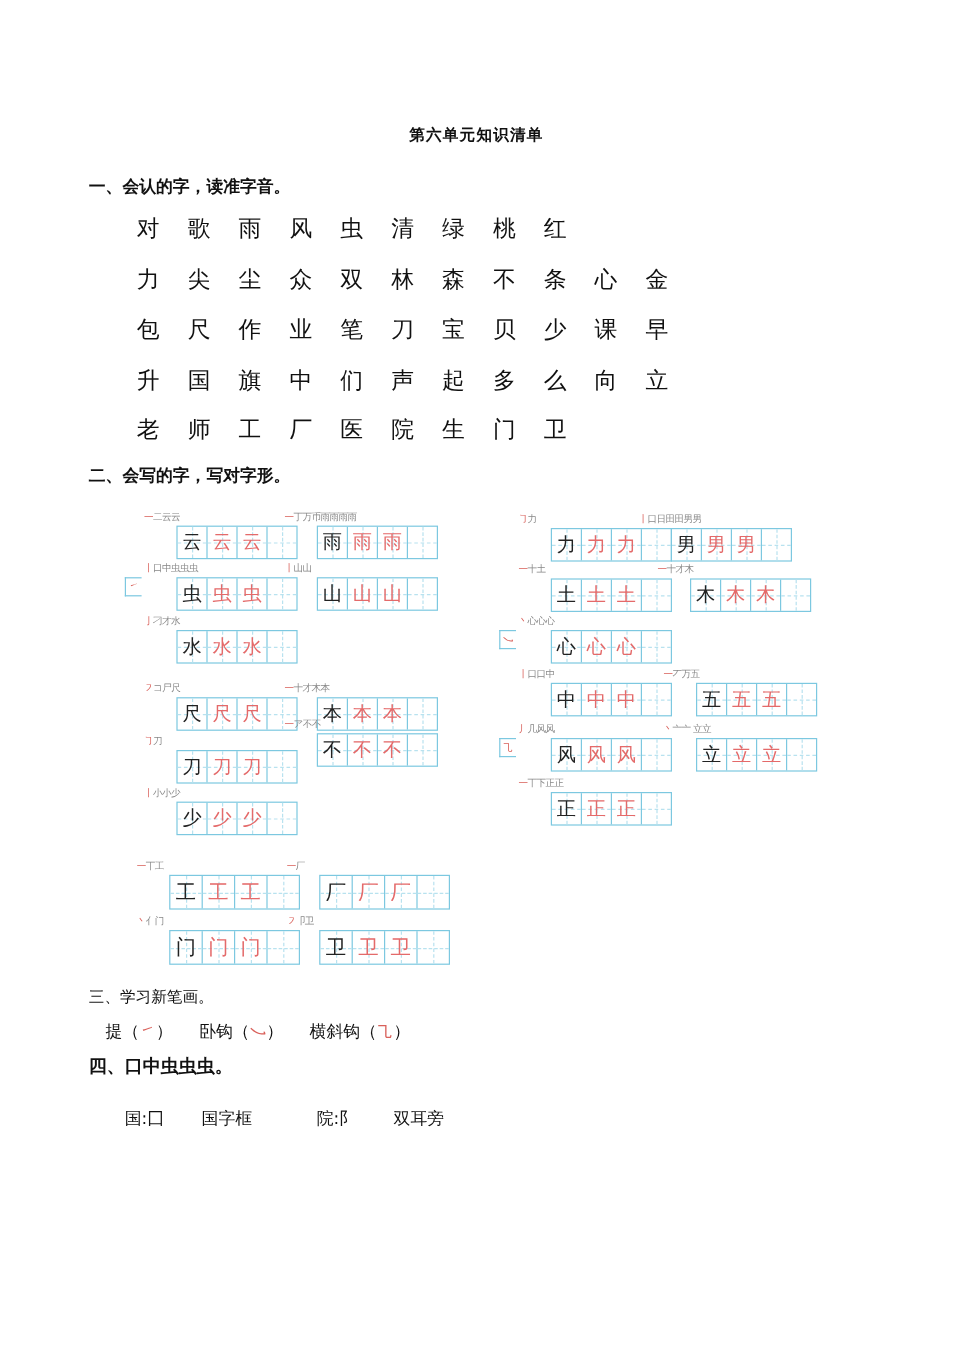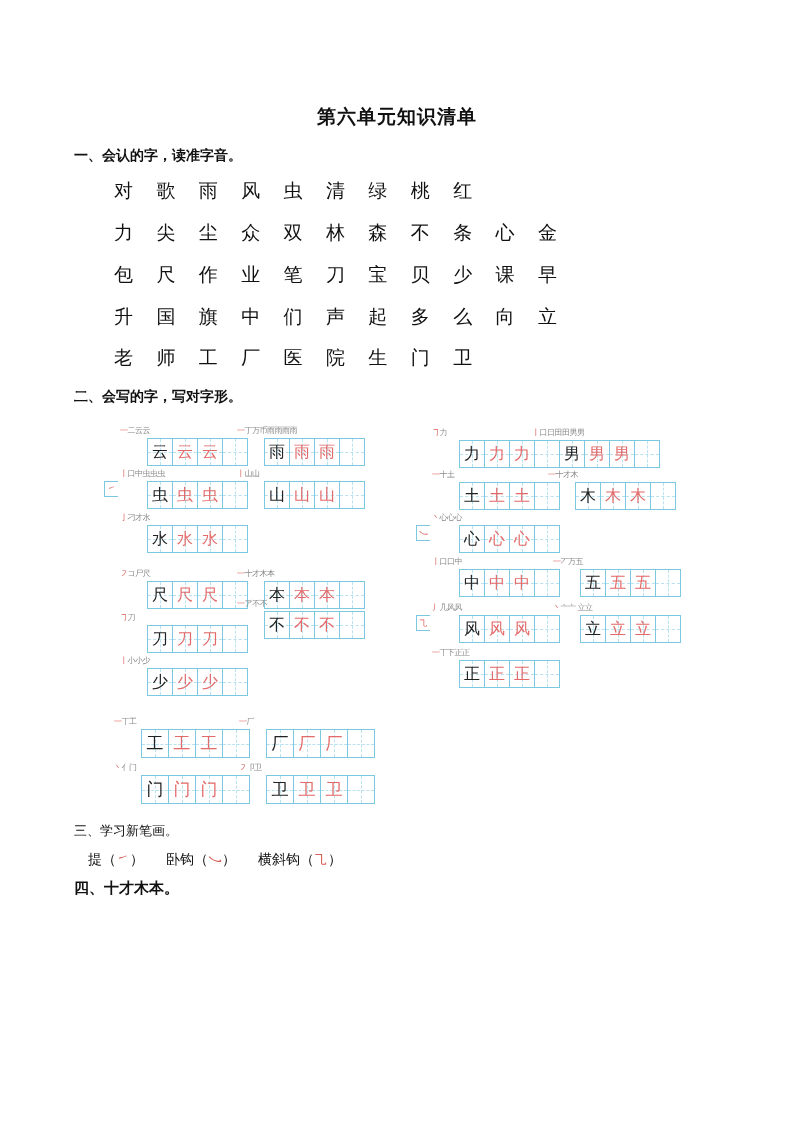--- a/index.html
+++ b/index.html
@@ -1,19 +1,19 @@
 <!DOCTYPE html>
 <html><head>
 <meta charset="utf-8">
 <style>
   html, body { margin: 0; padding: 0; background: #ffffff; }
   body { width: 794px; height: 1123px; position: relative; overflow: hidden;
          font-family: "DejaVu Sans", "Liberation Sans", sans-serif; color: #111; }
   .title { position: absolute; top: 104px; left: 0; width: 794px; text-align: center;
-           font-size: 19px; font-weight: bold; letter-spacing: 1px; }
+           font-size: 13px; font-weight: bold; letter-spacing: 1px; }
   .h1 { position: absolute; left: 74px; font-size: 14px; font-weight: bold; }
   .h3 { position: absolute; left: 74px; font-size: 13px; }
   .read-row { position: absolute; left: 114px; display: flex; }
   .read-row span { width: 42.4px; font-size: 19px; text-align: left; }
   .wbox { position: absolute; padding-left: 29px; }
   .wbox .hint { position: absolute; top: -13px; left: 2px; font-size: 8px; color: #d9605a;
                 white-space: nowrap; letter-spacing: -0.5px; }
   .wbox .hint .rest { color: #888; }
   .grid { display: flex; border: 1px solid #7cc8e0; }
   .cell { width: 24px; height: 26px; border-right: 1px solid #7cc8e0; position: relative;
@@ -475,15 +475,21 @@
     </div>
   </div>
 
 <div class="h3" style="top:822px">三、学习新笔画。</div>
 <div class="strokes" id="strokes">
     <span><span>提（</span><span class="sym">㇀</span><span>）</span></span>
     <span><span>卧钩（</span><span class="sym">㇃</span><span>）</span></span>
     <span><span>横斜钩（</span><span class="sym">㇈</span><span>）</span></span>
   </div>
 
-<div class="h1" style="top:879px;font-size:15px">四、十才木本。</div>
+<div class="h1" style="top:879px;font-size:15px">四、口中虫虫虫。</div>
 <div class="radicals" id="radicals">
+    <div class="r">
+      <span class="c1">国:囗</span>
+      <span class="c2">国字框</span>
+      <span class="c1">院:阝</span>
+      <span class="c3">双耳旁</span>
+    </div>
   </div>
 
 </body></html>

